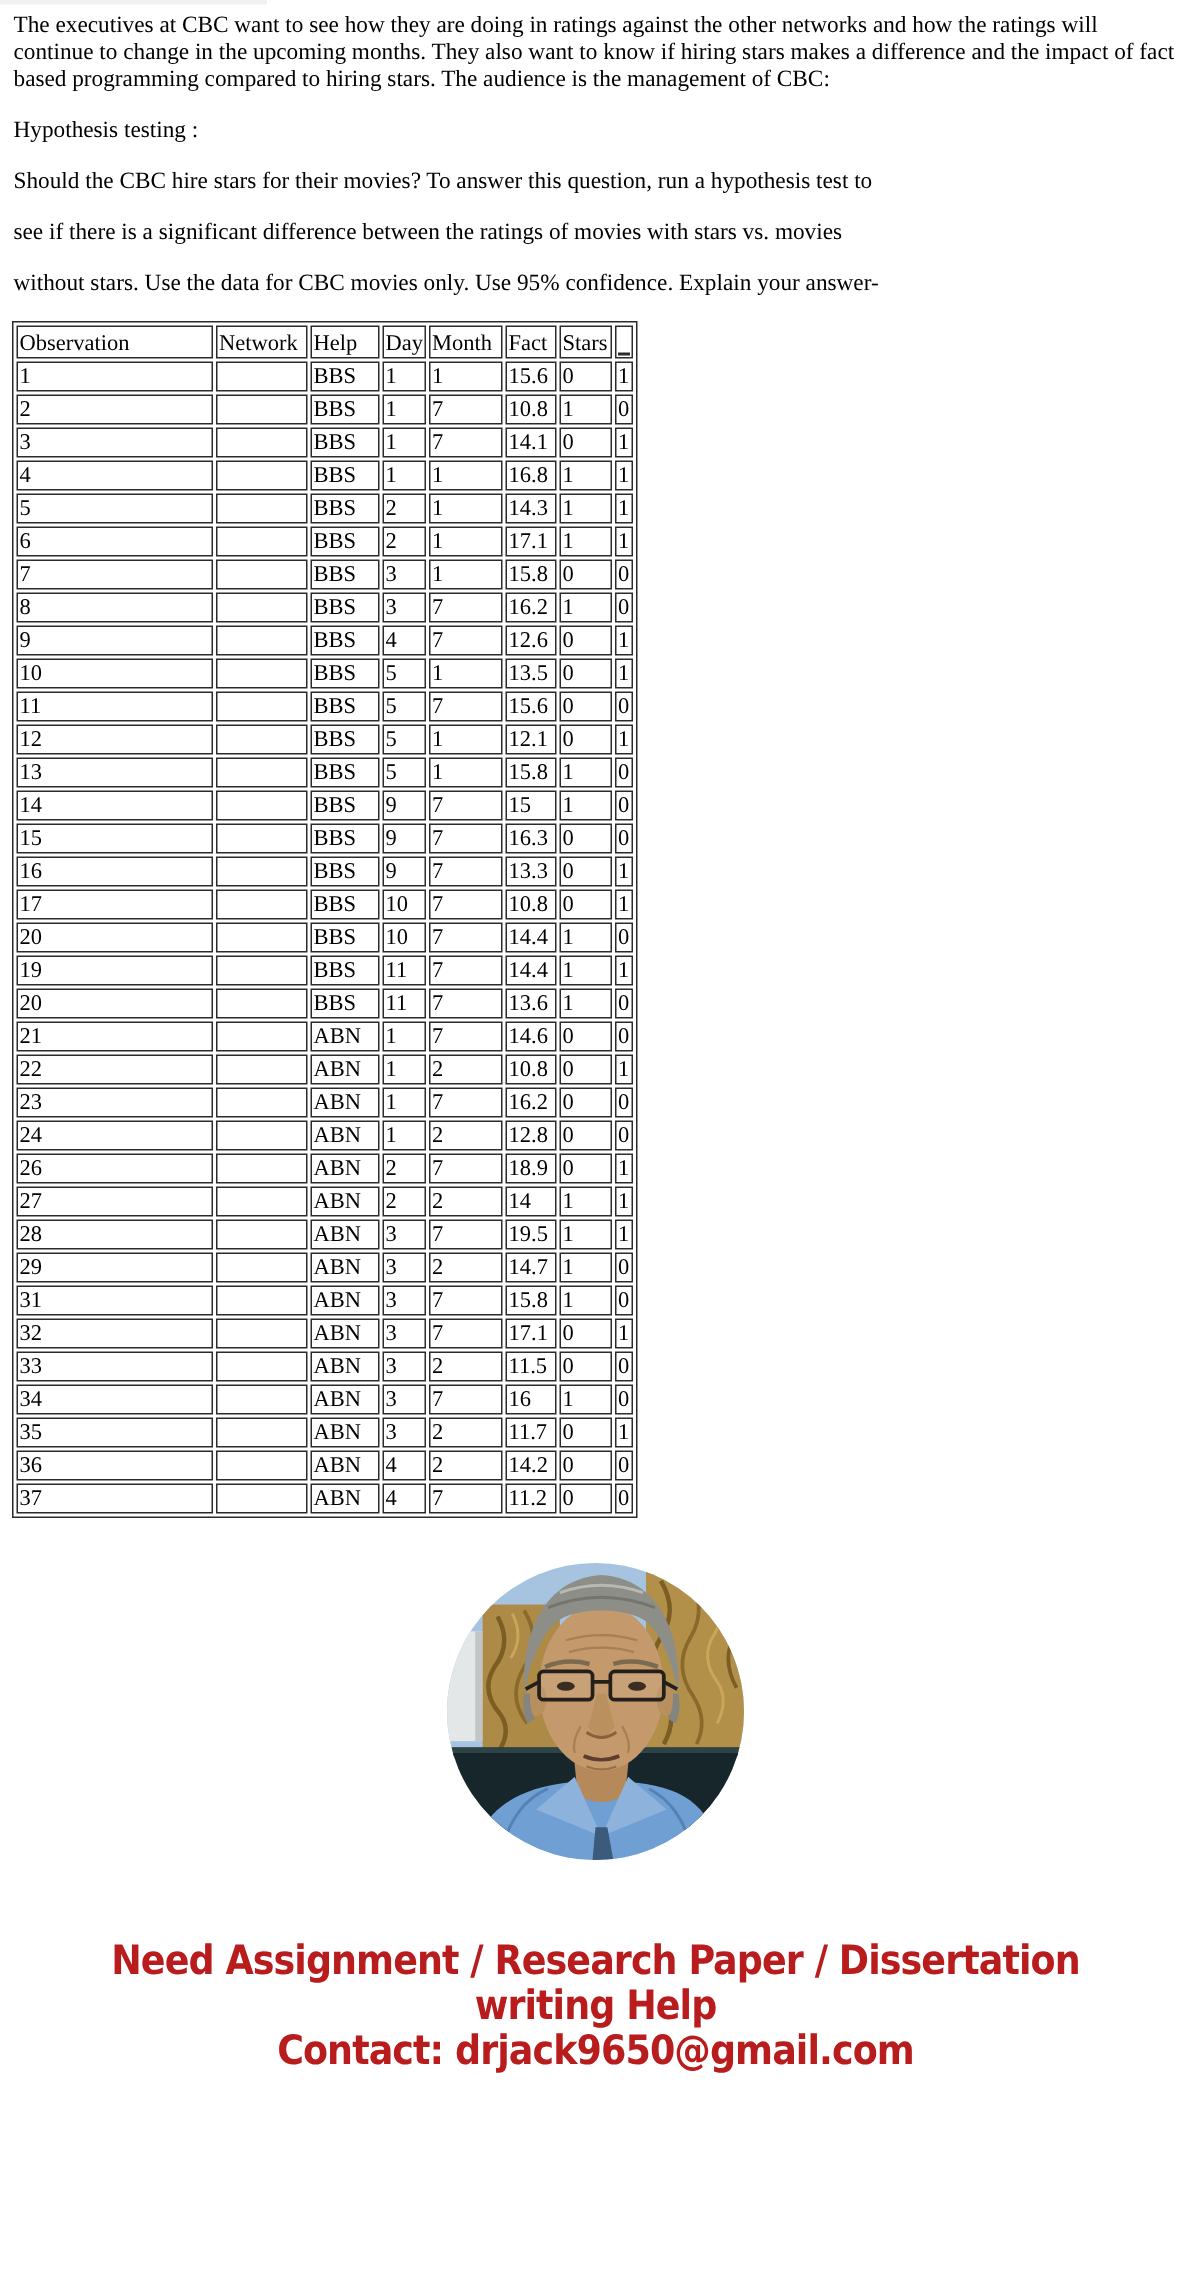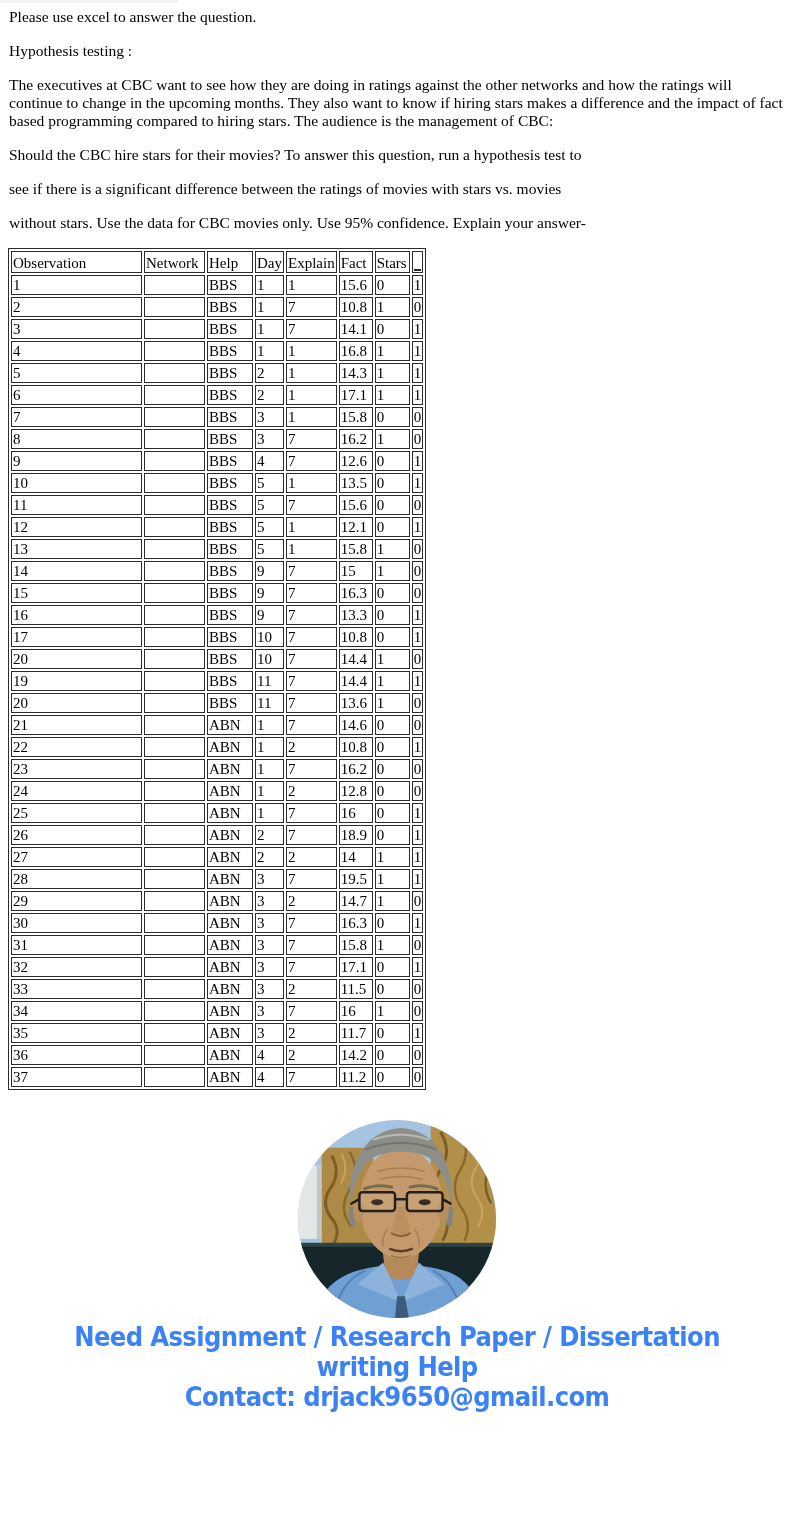--- a/index.html
+++ b/index.html
@@ -45,57 +45,57 @@
   .c0 { width: 127px; } .c1 { width: 57px; } .c2 { width: 42px; }
   .c3 { width: 25px; }  .c4 { width: 45px; } .c5 { width: 30px; }
   .c6 { width: 31px; }  .c7 { width: 7px; }
   td.stub { border: none; vertical-align: bottom; padding: 0; }
   td.stub .stubline { display: block; height: 2px; background: #2b2b2b; margin-bottom: 1px; }
   
   .avatar-wrap { margin-top: 30px; text-align: center; }
   .avatar-wrap svg { display: inline-block; }
   
   .footer {
+    margin-top: 48px;
     text-align: center;
     font-family: "DejaVu Sans", sans-serif;
     font-weight: bold;
     font-stretch: condensed;
     font-size: 27px;
     line-height: 30px;
     letter-spacing: -0.6px;
-    color: #3b82f6;
+    color: #b91c1c;
   }
 </style>
 </head>
 <body>
 
 <div class="top-artifact"></div>
 
 <div class="page">
 
-  <p class="body-text">Please use excel to answer the question.</p>
+
+  <p class="body-text">The executives at CBC want to see how they are doing in ratings against the other networks and how the ratings will continue to change in the upcoming months. They also want to know if hiring stars makes a difference and the impact of fact based programming compared to hiring stars. The audience is the management of CBC:</p>
 
   <p class="body-text">Hypothesis testing :</p>
-
-  <p class="body-text">The executives at CBC want to see how they are doing in ratings against the other networks and how the ratings will continue to change in the upcoming months. They also want to know if hiring stars makes a difference and the impact of fact based programming compared to hiring stars. The audience is the management of CBC:</p>
 
   <div>
     <p class="body-text">Should the CBC hire stars for their movies? To answer this question, run a hypothesis test to</p>
     <p class="body-text">see if there is a significant difference between the ratings of movies with stars vs. movies</p>
     <p class="body-text">without stars. Use the data for CBC movies only. Use 95% confidence. Explain your answer-</p>
   </div>
 
   <table class="data">
     <thead>
       <tr>
           <td class="c0">Observation</td>
           <td class="c1">Network</td>
           <td class="c2">Help</td>
           <td class="c3">Day</td>
-          <td class="c4">Explain</td>
+          <td class="c4">Month</td>
           <td class="c5">Fact</td>
           <td class="c6">Stars</td>
           <td class="c7 stub">
             <span class="stubline"></span>
           </td>
         </tr>
     </thead>
     <tbody>
         <tr>
           <td class="c0">1</td>
@@ -331,30 +331,20 @@
           <td class="c0">24</td>
           <td class="c1"></td>
           <td class="c2">ABN</td>
           <td class="c3">1</td>
           <td class="c4">2</td>
           <td class="c5">12.8</td>
           <td class="c6">0</td>
           <td class="c7">0</td>
         </tr>
         <tr>
-          <td class="c0">25</td>
-          <td class="c1"></td>
-          <td class="c2">ABN</td>
-          <td class="c3">1</td>
-          <td class="c4">7</td>
-          <td class="c5">16</td>
-          <td class="c6">0</td>
-          <td class="c7">1</td>
-        </tr>
-        <tr>
           <td class="c0">26</td>
           <td class="c1"></td>
           <td class="c2">ABN</td>
           <td class="c3">2</td>
           <td class="c4">7</td>
           <td class="c5">18.9</td>
           <td class="c6">0</td>
           <td class="c7">1</td>
         </tr>
         <tr>
@@ -379,30 +369,20 @@
         </tr>
         <tr>
           <td class="c0">29</td>
           <td class="c1"></td>
           <td class="c2">ABN</td>
           <td class="c3">3</td>
           <td class="c4">2</td>
           <td class="c5">14.7</td>
           <td class="c6">1</td>
           <td class="c7">0</td>
-        </tr>
-        <tr>
-          <td class="c0">30</td>
-          <td class="c1"></td>
-          <td class="c2">ABN</td>
-          <td class="c3">3</td>
-          <td class="c4">7</td>
-          <td class="c5">16.3</td>
-          <td class="c6">0</td>
-          <td class="c7">1</td>
         </tr>
         <tr>
           <td class="c0">31</td>
           <td class="c1"></td>
           <td class="c2">ABN</td>
           <td class="c3">3</td>
           <td class="c4">7</td>
           <td class="c5">15.8</td>
           <td class="c6">1</td>
           <td class="c7">0</td>

